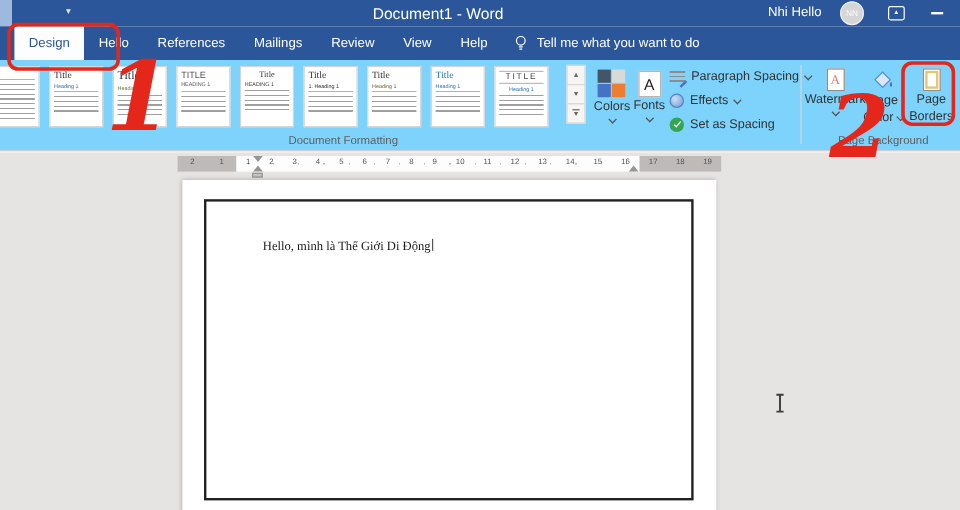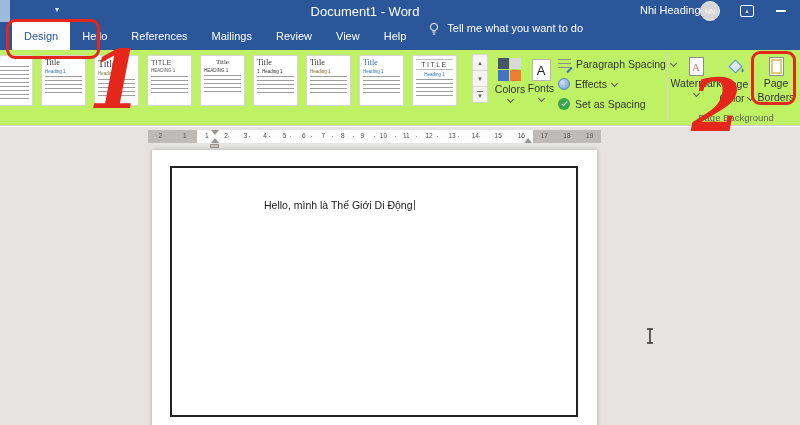--- a/index.html
+++ b/index.html
@@ -20,23 +20,23 @@
   .rdo-btn { position:absolute; left:740px; top:5px; width:14px; height:12px; border:1px solid #fff;
              border-radius:2px; display:flex; align-items:center; justify-content:center; }
   .rdo-btn span { color:#fff; font-size:6px; line-height:1; }
   .min-btn { position:absolute; left:772px; top:3px; width:18px; height:16px; display:flex; align-items:center; justify-content:center; }
   .min-btn i { display:block; width:10px; height:1.5px; background:#fff; }
   
   .tabrow { position:absolute; left:0; top:22px; width:800px; height:28px; background:#2b579a;
             display:flex; align-items:stretch; padding-left:12px; }
   .tab { color:#fff; font-size:11px; line-height:28px; padding:0 12px; cursor:default; white-space:nowrap; }
   .tab.selected { background:#fdfdfd; color:#2b579a; }
-  .tellme { display:flex; align-items:flex-start; gap:7px; margin-left:10px; color:#fff; font-size:11px; white-space:nowrap; }
-  
-  .ribbon { position:absolute; left:0; top:50px; width:800px; height:76px; background:#bef264;
+  .tellme { display:flex; align-items:center; gap:7px; margin-left:10px; color:#fff; font-size:11px; white-space:nowrap; }
+  
+  .ribbon { position:absolute; left:0; top:50px; width:800px; height:76px; background:#7dd3fc;
             border-bottom:1px solid #d0cecc; }
   .gallery { position:absolute; left:0; top:5px; height:51px; display:flex; gap:8px; }
   .sg-card { width:45px; height:51px; background:#fff; border:1px solid #d8d5d2; padding:3px 3px 2px 3px; overflow:hidden; }
   .sg-card.cut { margin-left:-12px; }
   .sg-title { font-family:"Liberation Serif", serif; font-size:8px; line-height:1.05; color:#333; white-space:nowrap; }
   .sg-heading { font-size:4.5px; margin-top:1.5px; white-space:nowrap; }
   .sg-lines { margin-top:2.5px; height:19px; background:repeating-linear-gradient(to bottom,#9f9f9f 0 1px,transparent 1px 4px); }
   .c1 .sg-lines { height:34px; margin-top:7px; }
   .c2 .sg-heading { color:#2e74b5; }
   .c3 .sg-title { font-size:10px; }
@@ -90,43 +90,43 @@
   .rticks { position:absolute; top:6px; height:1px; left:49px; width:336px;
             background:repeating-linear-gradient(to right, transparent 0 9.5px, rgba(60,60,60,.45) 9.5px 10.5px, transparent 10.5px 21px); }
   .mk { position:absolute; width:0; height:0; }
   .mk.fl  { left:63px; top:0;  border-left:4px solid transparent; border-right:4px solid transparent; border-top:5px solid #979593; }
   .mk.hang{ left:63px; top:8px; border-left:4px solid transparent; border-right:4px solid transparent; border-bottom:5px solid #979593; }
   .mk.box { left:62px; top:14px; width:9px; height:4px; background:#c7c4c2; border:1px solid #979593; }
   .mk.ri  { left:376px; top:8px; border-left:4px solid transparent; border-right:4px solid transparent; border-bottom:5px solid #979593; }
   .page { position:absolute; left:152px; top:23px; width:445px; height:285px; background:#fff;
           box-shadow:0 0 4px rgba(0,0,0,.28); }
   .page-border { position:absolute; left:18px; top:16px; width:408px; height:251px; border:2px solid #222; }
-  .doc-text { position:absolute; left:47px; top:31px; font-family:Liberation Sans, sans-serif;
-              font-size:10.5px; color:#1a1a1a; white-space:nowrap;margin-left:45px; }
+  .doc-text { position:absolute; left:47px; top:31px; font-family:Liberation Serif, serif;
+              font-size:10.5px; color:#1a1a1a; white-space:nowrap; }
   .text-caret { display:inline-block; width:1px; height:10px; background:#555; margin-left:1px; vertical-align:-1px; }
   .ibeam { position:absolute; left:644px; top:200px; }
   
   .ann { position:absolute; pointer-events:none; z-index:50; }
   .ann-box { border:3px solid #e5271b; border-radius:9px; }
   .ann-num { color:#e5271b; font-family:"DejaVu Serif", serif; font-style:italic; font-weight:bold; line-height:1; }
   #ann-box1 { left:6px;  top:19px; width:94px; height:40px; }
   #ann-num1 { left:88px; top:40px; font-size:80px; }
   #ann-box2 { left:751px; top:51px; width:45px;  height:54px; }
   #ann-num2 { left:691px; top:70px; font-size:72px; }
 </style>
 </head>
 <body>
 
 <div id="app">
 
   <div class="titlebar">
     <div class="qat-frag"></div>
     <div class="qat-caret">▾</div>
     <div class="win-title">Document1 - Word</div>
-    <div class="user-name">Nhi Heading</div>
+    <div class="user-name">Nhi Hello</div>
     <div class="avatar">NN</div>
     <div class="rdo-btn">
         <span>▴</span>
       </div>
     <div class="min-btn">
         <i></i>
       </div>
   </div>
 
   <div class="tabrow">
@@ -266,20 +266,21 @@
     </div>
 
     <div class="big-btn" style="left:755px; width:42px;">
       <div class="doc-icon">
           <div class="pb-inner"></div>
         </div>
       <div class="btn-label">Page</div>
       <div class="btn-label">Borders</div>
     </div>
 
+    <div class="group-label" style="left:186px; width:200px;">Document Formatting</div>
     <div class="group-label" style="left:666px; width:140px;">Page Background</div>
   </div>
 
   <div class="doc-area">
 
     <div class="ruler">
       <div class="rseg gray" style="left:0; width:49px;">
         <span>2</span>
           <span>1</span>
       </div>

